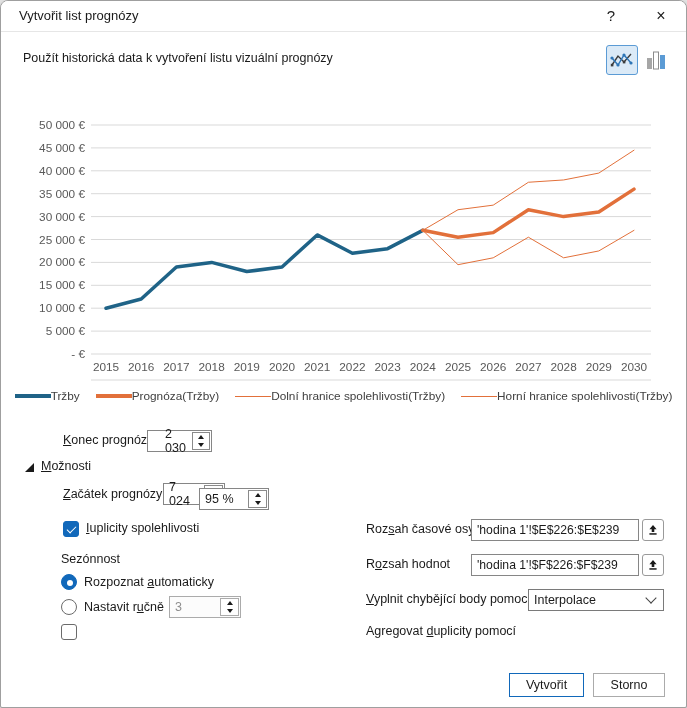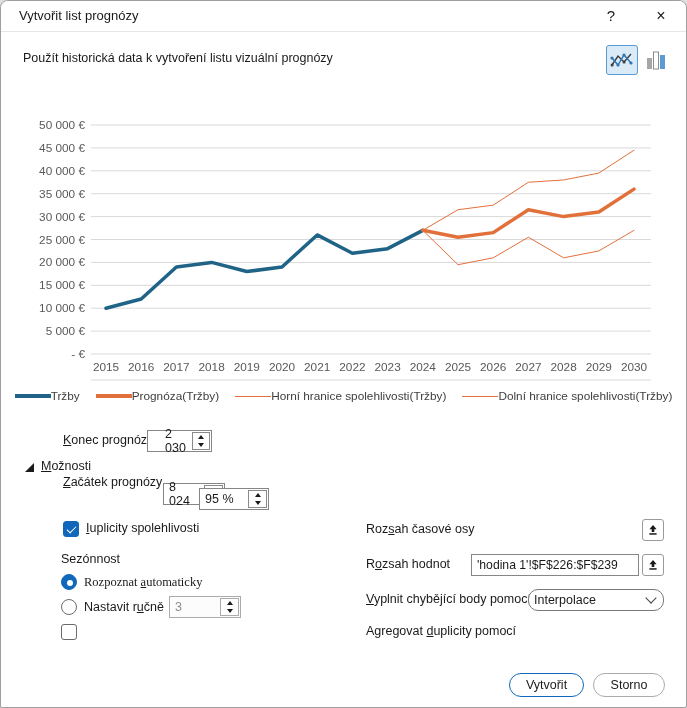--- a/index.html
+++ b/index.html
@@ -57,21 +57,21 @@
             border-bottom:9px solid #1a1a1a;}
   .textbox{position:absolute;height:22px;border:1px solid #868686;background:#fff;box-sizing:border-box;
            font-family:"Liberation Sans",sans-serif;font-size:12.2px;color:#1a1a1a;padding:0 5px;outline:none;}
   .range-btn{position:absolute;width:22px;height:22px;border:1px solid #9a9a9a;border-radius:3px;
              background:#fff;box-sizing:border-box;display:flex;align-items:center;justify-content:center;}
   .dropdown{position:absolute;height:22px;border:1px solid #7a7a7a;background:#fff;box-sizing:border-box;
             display:flex;align-items:center;font-size:12.5px;color:#1a1a1a;padding:0 5px;}
   .dropdown .dd-val{flex:1;}
   .chev{width:7px;height:7px;border-right:1.4px solid #444;border-bottom:1.4px solid #444;
         transform:rotate(45deg);margin:-4px 3px 0 0;}
-  .btn{position:absolute;height:24px;border-radius:12px;background:#fff;font-family:"Liberation Sans",sans-serif;
+  .btn{position:absolute;height:24px;border-radius:0;background:#fff;font-family:"Liberation Sans",sans-serif;
        font-size:12.5px;color:#1a1a1a;display:flex;align-items:center;justify-content:center;box-sizing:border-box;}
   .btn-primary{border:1px solid #1168ba;}
   .btn-default{border:1px solid #ababab;}
 </style>
 </head>
 <body>
 
 <div class="dialog">
 
   <div class="titlebar">
@@ -151,25 +151,25 @@
       <span class="legend-item">
         <span class="legend-swatch" style="background: rgb(31, 99, 135); height: 4px;"></span>
         <span>Tržby</span>
       </span>
       <span class="legend-item">
         <span class="legend-swatch" style="background: rgb(226, 112, 58); height: 4px;"></span>
         <span>Prognóza(Tržby)</span>
       </span>
       <span class="legend-item">
         <span class="legend-swatch" style="background: rgb(226, 112, 58); height: 1px;"></span>
+        <span>Dolní hranice spolehlivosti(Tržby)</span>
+      </span>
+      <span class="legend-item">
+        <span class="legend-swatch" style="background: rgb(226, 112, 58); height: 1px;"></span>
         <span>Horní hranice spolehlivosti(Tržby)</span>
-      </span>
-      <span class="legend-item">
-        <span class="legend-swatch" style="background: rgb(226, 112, 58); height: 1px;"></span>
-        <span>Dolní hranice spolehlivosti(Tržby)</span>
       </span>
     </div>
 
   <div class="lbl" style="left:62px;top:432px;">
     <span></span><span class="accel">K</span><span>onec prognózy</span>
   </div>
   <div class="spin" style="left:146px;top:429px;width:65px;padding-left:12px;">
     <span class="val">2 030</span>
     <span class="btns">
       <span class="b">
@@ -179,25 +179,25 @@
           <i class="tri-down"></i>
         </span>
     </span>
   </div>
 
   <div class="expander" style="left:24px;top:462px;"></div>
   <div class="lbl" style="left:40px;top:458px;">
     <span></span><span class="accel">M</span><span>ožnosti</span>
   </div>
 
-  <div class="lbl" style="left:62px;top:474px;">
+  <div class="lbl" style="left:62px;top:486px;">
     <span></span><span class="accel">Z</span><span>ačátek prognózy</span>
   </div>
   <div class="spin" style="left:162px;top:482px;width:62px;">
-    <span class="val">8 024</span>
+    <span class="val">7 024</span>
     <span class="btns">
       <span class="b">
           <i class="tri-up"></i>
         </span>
       <span class="b">
           <i class="tri-down"></i>
         </span>
     </span>
   </div>
 
@@ -213,21 +213,21 @@
         </span>
       <span class="b">
           <i class="tri-down"></i>
         </span>
     </span>
   </div>
 
   <div class="lbl" style="left:60px;top:551px;">Sezónnost</div>
 
   <div class="radio selected" style="left:60px;top:573px;"></div>
-  <div class="lbl" style="left:83px;top:574px;font-family:Liberation Serif, serif;">
+  <div class="lbl" style="left:83px;top:574px;">
     <span>Rozpoznat </span><span class="accel">a</span><span>utomaticky</span>
   </div>
 
   <div class="radio" style="left:60px;top:598px;"></div>
   <div class="lbl" style="left:83px;top:599px;">
     <span>Nastavit r</span><span class="accel">u</span><span>čně</span>
   </div>
   <div class="spin disabled" style="left:168px;top:595px;width:72px;">
     <span class="val">3</span>
     <span class="btns">
@@ -238,20 +238,21 @@
           <i class="tri-down"></i>
         </span>
     </span>
   </div>
 
   <div class="checkbox" style="left:60px;top:623px;"></div>
 
   <div class="lbl" style="left:365px;top:521px;">
     <span>Roz</span><span class="accel">s</span><span>ah časové osy</span>
   </div>
+  <input class="textbox" style="left: 470px; top: 518px; width: 168px;" value="'hodina 1'!$E$226:$E$239">
   <div class="range-btn" style="left:641px;top:518px;">
     <svg width="12" height="12" viewBox="0 0 12 12">
       <path d="M6 1 L9.6 5.2 H7.3 V8 H4.7 V5.2 H2.4 Z" fill="#1a1a1a"></path>
       <rect x="2.4" y="9.2" width="7.2" height="1.5" fill="#1a1a1a"></rect>
     </svg>
   </div>
 
   <div class="lbl" style="left:365px;top:556px;">
     <span>R</span><span class="accel">o</span><span>zsah hodnot</span>
   </div>
@@ -259,21 +260,21 @@
   <div class="range-btn" style="left:641px;top:553px;">
     <svg width="12" height="12" viewBox="0 0 12 12">
       <path d="M6 1 L9.6 5.2 H7.3 V8 H4.7 V5.2 H2.4 Z" fill="#1a1a1a"></path>
       <rect x="2.4" y="9.2" width="7.2" height="1.5" fill="#1a1a1a"></rect>
     </svg>
   </div>
 
   <div class="lbl" style="left:365px;top:591px;">
     <span></span><span class="accel">V</span><span>yplnit chybějící body pomocí</span>
   </div>
-  <div class="dropdown" style="left:527px;top:588px;width:136px;border-radius:10px;">
+  <div class="dropdown" style="left:527px;top:588px;width:136px;">
     <span class="dd-val">Interpolace</span>
     <i class="chev"></i>
   </div>
 
   <div class="lbl" style="left:365px;top:623px;">
     <span>Agregovat </span><span class="accel">d</span><span>uplicity pomocí</span>
   </div>
 
   <div class="btn btn-primary" style="left:508px;top:672px;width:75px;">Vytvořit</div>
   <div class="btn btn-default" style="left:592px;top:672px;width:72px;">Storno</div>

